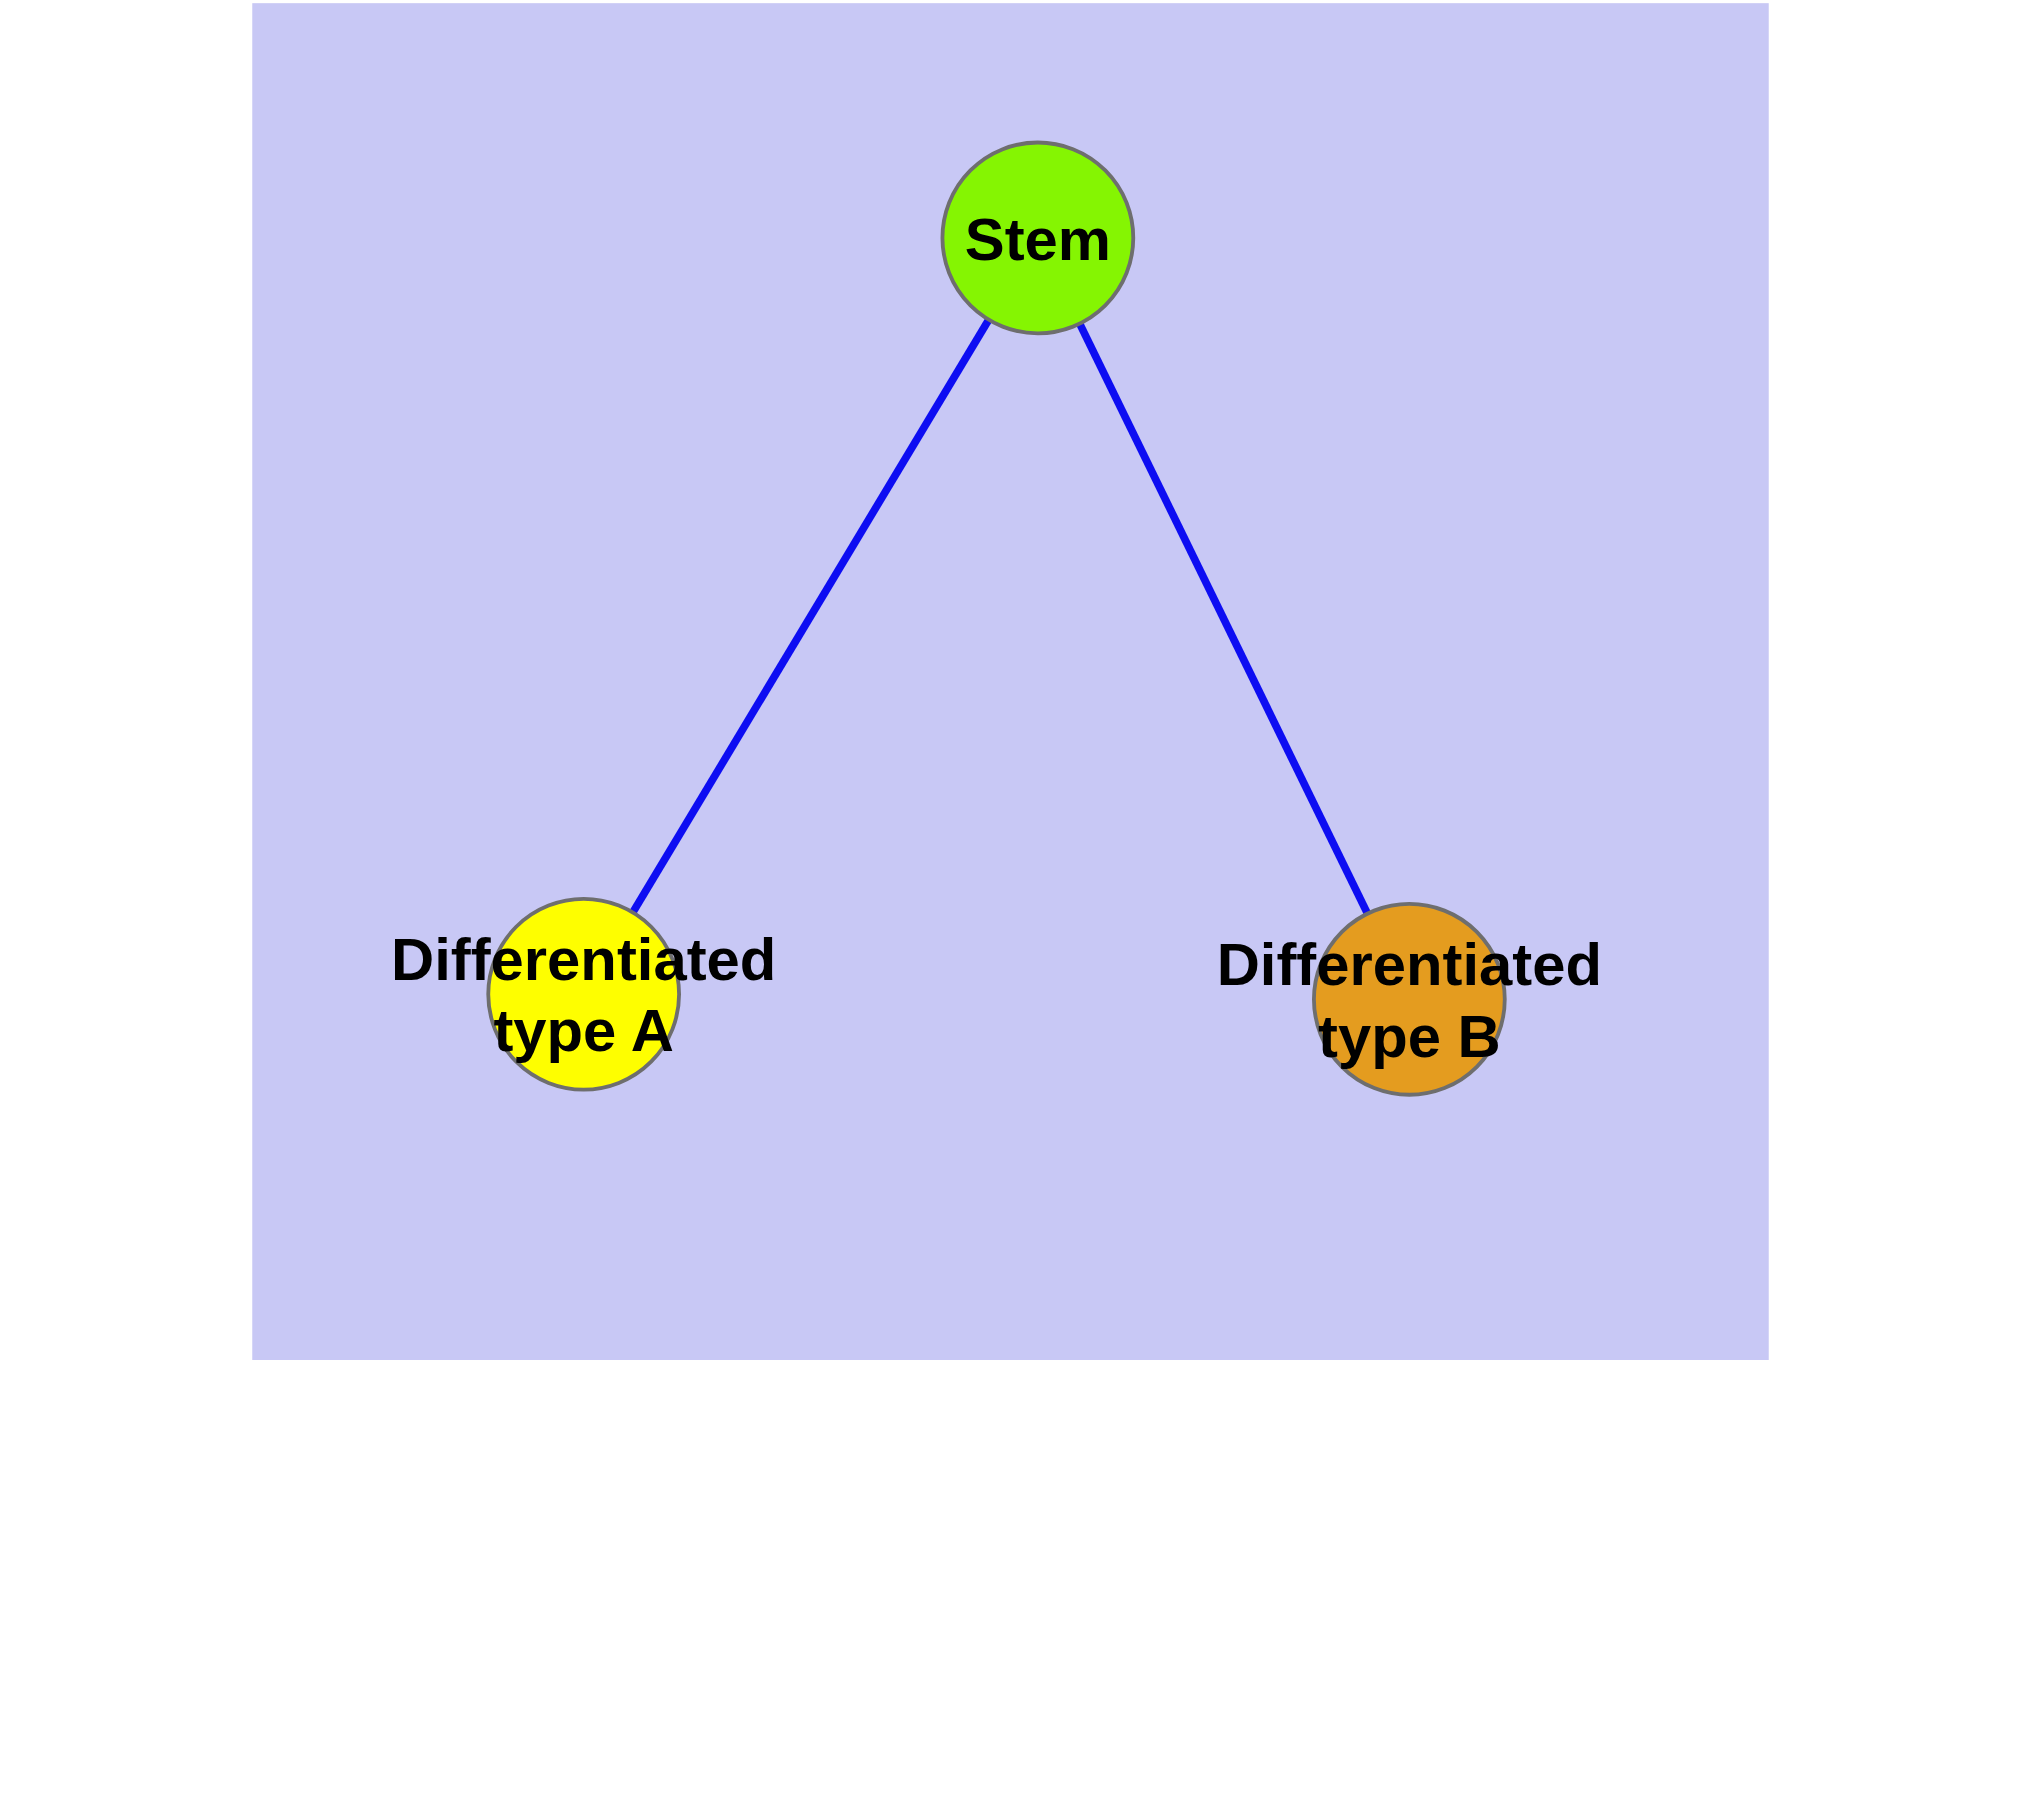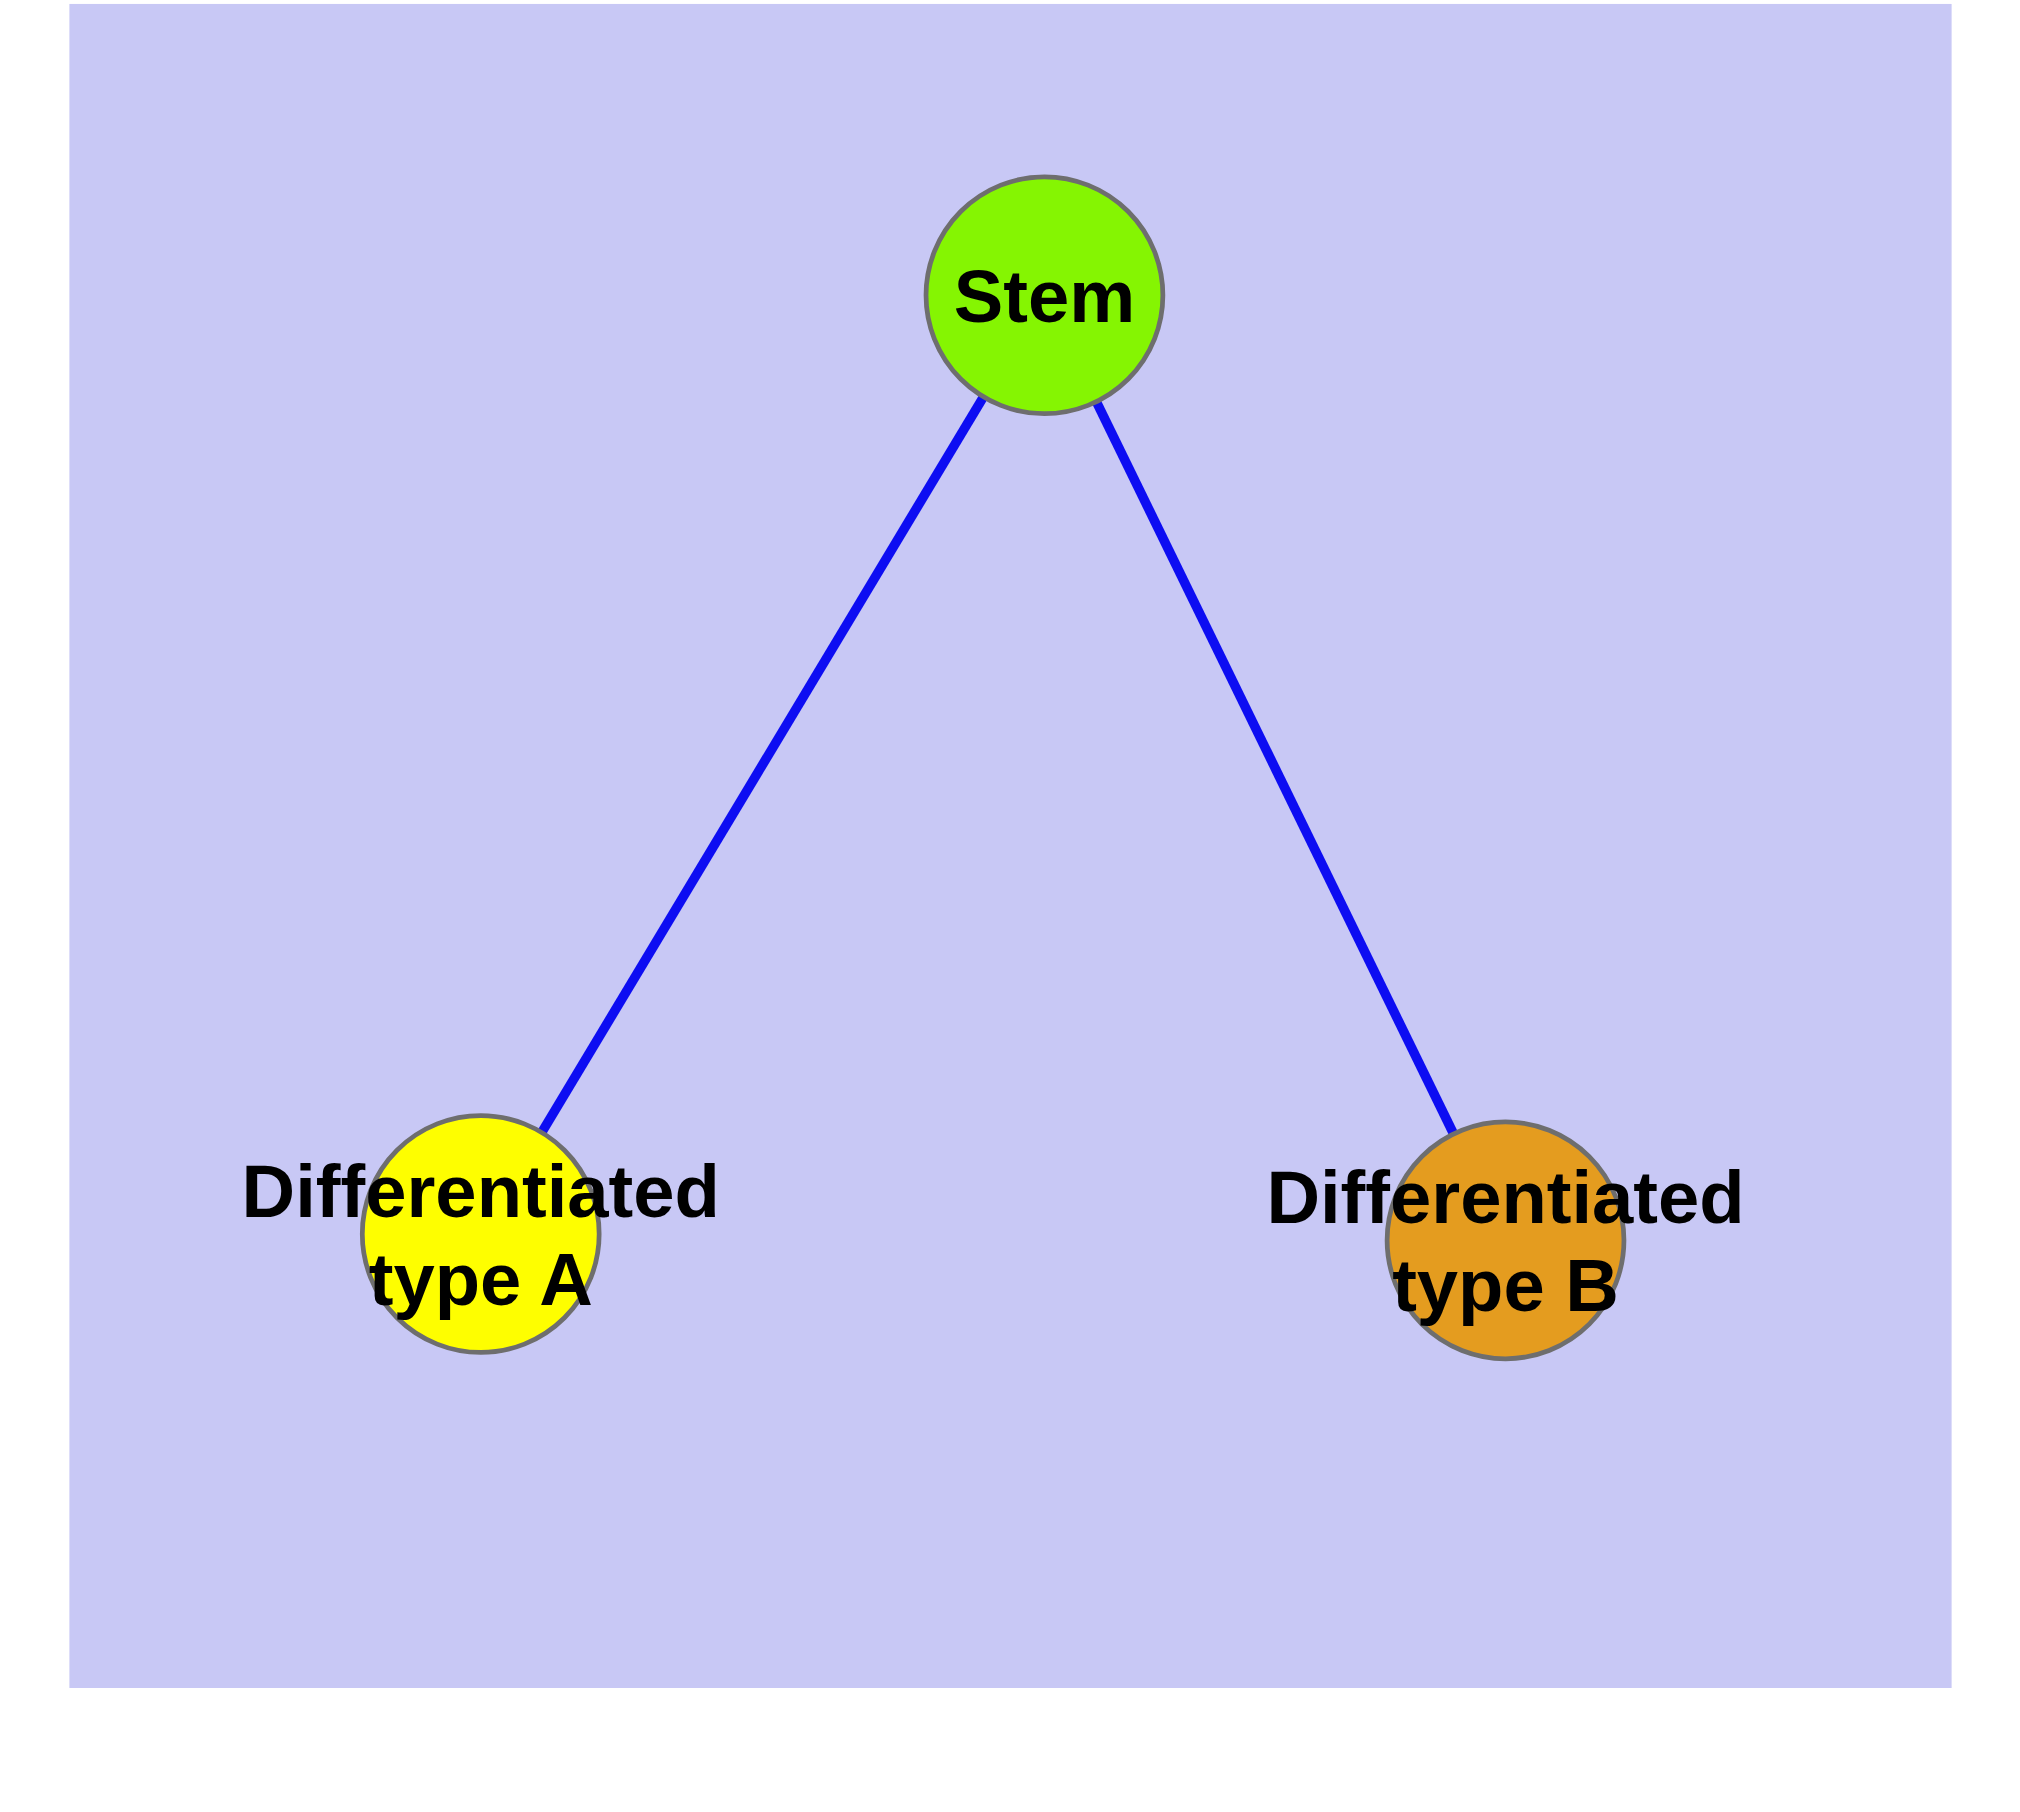--- a/index.html
+++ b/index.html
@@ -3,21 +3,21 @@
 <meta charset="utf-8">
 <style>
   html, body {
     margin: 0;
     padding: 0;
     background: #ffffff;
   }
   .canvas {
     position: relative;
     width: 2021px;
-    height: 1688px;
+    height: 1360px;
     overflow: hidden;
     font-family: "Liberation Sans", sans-serif;
   }
   .canvas svg {
     display: block;
     width: 100%;
     height: 100%;
   }
   .node-label {
     font-family: "Liberation Sans", sans-serif;

